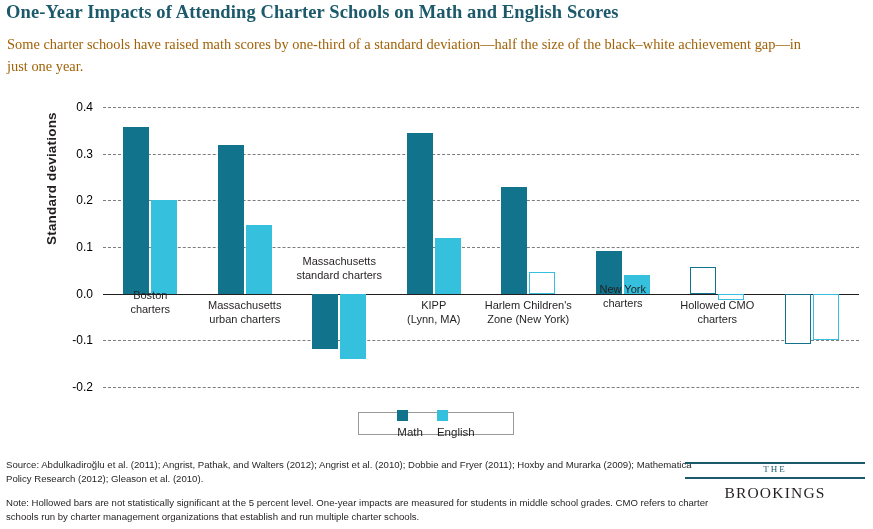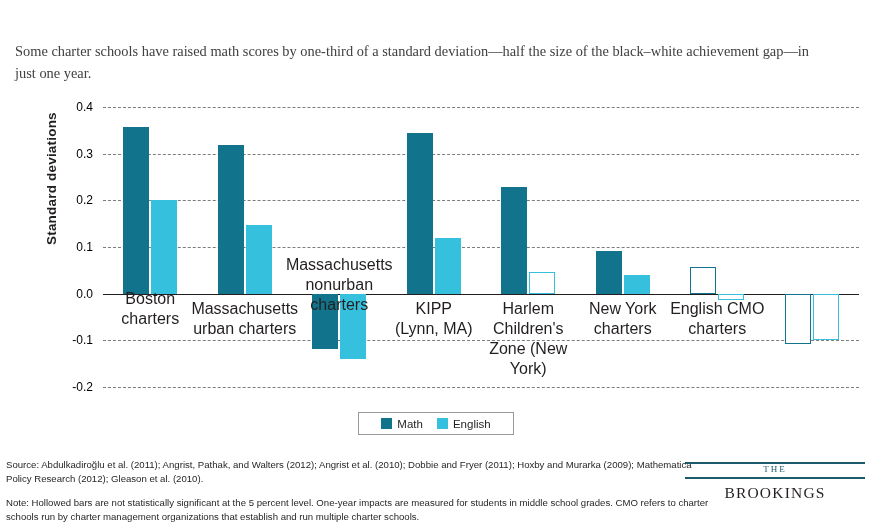--- a/index.html
+++ b/index.html
@@ -13,23 +13,23 @@
   }
   .page { position: relative; width: 873px; height: 529px; }
 
   .title {
     position: absolute; left: 6px; top: 2px; width: 860px;
     font-family: "Liberation Serif", serif;
     font-size: 18.5px; font-weight: bold; color: #1c5a6b;
     letter-spacing: 0.1px;
   }
   .subtitle {
-    position: absolute; left: 7px; top: 40px; width: 800px;
+    position: absolute; left: 7px; top: 33px; width: 800px;
     font-family: "Liberation Serif", serif;
-    font-size: 14.4px; line-height: 1.55; color: #404040; margin-left: 8px;
+    font-size: 14.4px; line-height: 1.55; color: #a16207;
   }
 
   
   .chart-wrap { position: absolute; left: 0; top: 95px; width: 873px; height: 320px; }
 
   .ylabel {
     position: absolute; left: 44px; top: 150px;
     transform: rotate(-90deg); transform-origin: 0 0;
     font-size: 13.5px; font-weight: bold; letter-spacing: .2px;
     white-space: nowrap;
@@ -53,30 +53,30 @@
   .bars { position: absolute; left: 0; top: 0; width: 756px; height: 280px; }
   .group { position: absolute; top: 0; height: 280px; }
   .bar { position: absolute; width: 26px; }
   .bar.math   { background: #11748c; }
   .bar.eng    { background: #35c0de; }
   .bar.math.hollow { background: #ffffff; border: 1.4px solid #11748c; }
   .bar.eng.hollow  { background: #ffffff; border: 1.4px solid #35c0de; }
 
   .cat-label {
     position: absolute; text-align: center;
-    font-size: 16px; line-height: 1.25; color: #231f20;
+    font-size: 11px; line-height: 1.25; color: #231f20;
   }
 
   .legend {
     position: absolute; left: 358px; top: 412px;
     width: 156px; height: 23px;
     border: 1px solid #9a9a9a; background: #fff;
     display: flex; align-items: center; justify-content: center; gap: 14px;
   }
-  .legend .item { display: flex; gap: 5px; font-size: 11.5px; }
+  .legend .item { display: flex; gap: 5px; font-size: 11.5px; flex-direction: column; }
   .swatch { width: 11px; height: 11px; display: inline-block; }
   .swatch.math { background: #11748c; }
   .swatch.eng  { background: #35c0de; }
 
   
   .source {
     position: absolute; left: 6px; top: 458px; width: 700px;
     font-size: 9.6px; line-height: 1.45; color: #231f20;
   }
   .note {
@@ -95,20 +95,21 @@
   .brand .brookings {
     font-family: "Liberation Serif", serif; font-size: 15.5px;
     letter-spacing: 1.2px; color: #231f20; margin-top: 5px;
   }
 </style>
 </head>
 <body>
 
 <div class="page">
 
+  <div class="title">One-Year Impacts of Attending Charter Schools on Math and English Scores</div>
   <div class="subtitle">Some charter schools have raised math scores by one-third of a standard deviation—half the size of the black–white achievement gap—in just one year.</div>
 
   <div class="chart-wrap">
     <div class="ylabel">Standard deviations</div>
 
     <div class="plot">
 
       <div class="gridline" style="top:0px">
           <span class="ytick">0.4</span>
         </div>
@@ -169,36 +170,36 @@
           <div class="cat-label" style="left: -8px; width: 110.5px; top: 182px;">
             <div>Boston</div>
             <div>charters</div>
           </div>
           <div class="cat-label" style="left: 86.5px; width: 110.5px; top: 192px;">
             <div>Massachusetts</div>
             <div>urban charters</div>
           </div>
           <div class="cat-label" style="left: 181px; width: 110.5px; top: 148px;">
             <div>Massachusetts</div>
-            <div>nonurban charters</div>
+            <div>standard charters</div>
           </div>
           <div class="cat-label" style="left: 370px; width: 110.5px; top: 192px;">
             <div>Harlem Children's</div>
             <div>Zone (New York)</div>
           </div>
           <div class="cat-label" style="left: 275.5px; width: 110.5px; top: 192px;">
             <div>KIPP</div>
             <div>(Lynn, MA)</div>
           </div>
-          <div class="cat-label" style="left: 464.5px; width: 110.5px; top: 192px;">
+          <div class="cat-label" style="left: 464.5px; width: 110.5px; top: 176px;">
             <div>New York</div>
             <div>charters</div>
           </div>
           <div class="cat-label" style="left: 559px; width: 110.5px; top: 192px;">
-            <div>English CMO</div>
+            <div>Hollowed CMO</div>
             <div>charters</div>
           </div>
         </div>
     </div>
   </div>
 
   <div class="legend">
     <span class="item">
       <span class="swatch math"></span>
       <span>Math</span>

